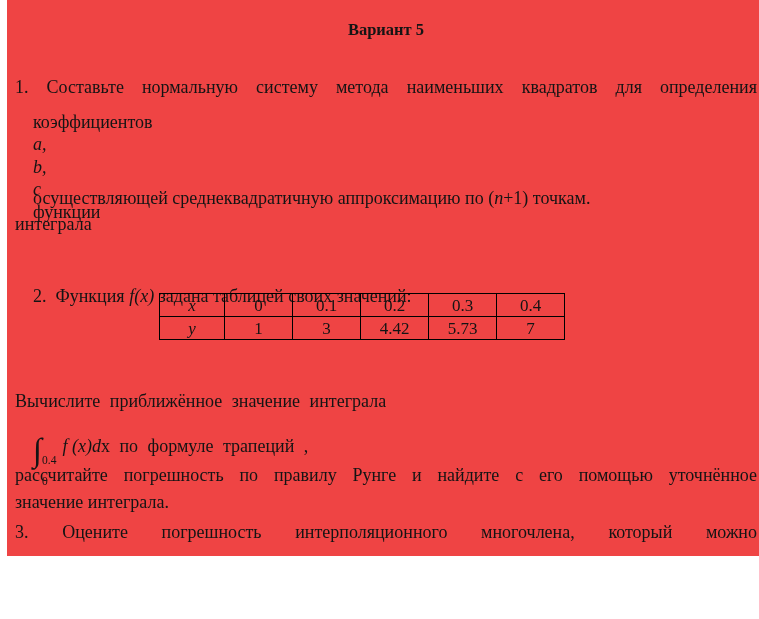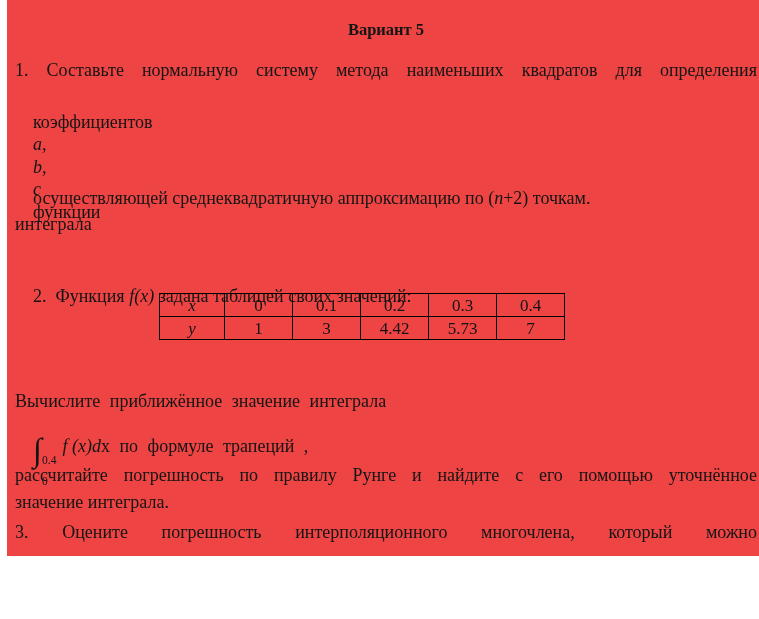--- a/index.html
+++ b/index.html
@@ -50,33 +50,33 @@
   td.c-val{width:67px;}
   .interval{font-size:16px;}
 </style>
 </head>
 <body>
 
 <div id="page">
 
   <div class="line center bold title" style="top:20px">Вариант 5</div>
 
-  <div class="line just" style="top:59px">1. Составьте нормальную систему метода наименьших квадратов для определения</div>
+  <div class="line just" style="top:76px">1. Составьте нормальную систему метода наименьших квадратов для определения</div>
 
   <div class="line" style="top:88px">
     <span>коэффициентов </span>
     <span class="it" style="margin-right:9px">a,</span>
     <span class="it" style="margin-right:9px">b,</span>
     <span class="it" style="margin-right:9px">c</span>
     <span>функции</span>
   </div>
 
 
   <div class="line" style="top:164px">
-    <span>осуществляющей среднеквадратичную аппроксимацию по (</span><span class="it">n</span><span>+2) точкам.</span>
+    <span>осуществляющей среднеквадратичную аппроксимацию по (</span><span class="it">n</span><span>+1) точкам.</span>
   </div>
 
   <div class="line" style="top:213px">интеграла</div>
 
   <div class="line" style="top:262px">
     <span>2.  Функция </span><span class="it">f(x)</span><span> задана таблицей своих значений:</span>
   </div>
 
   <table class="vals">
     <tbody>

